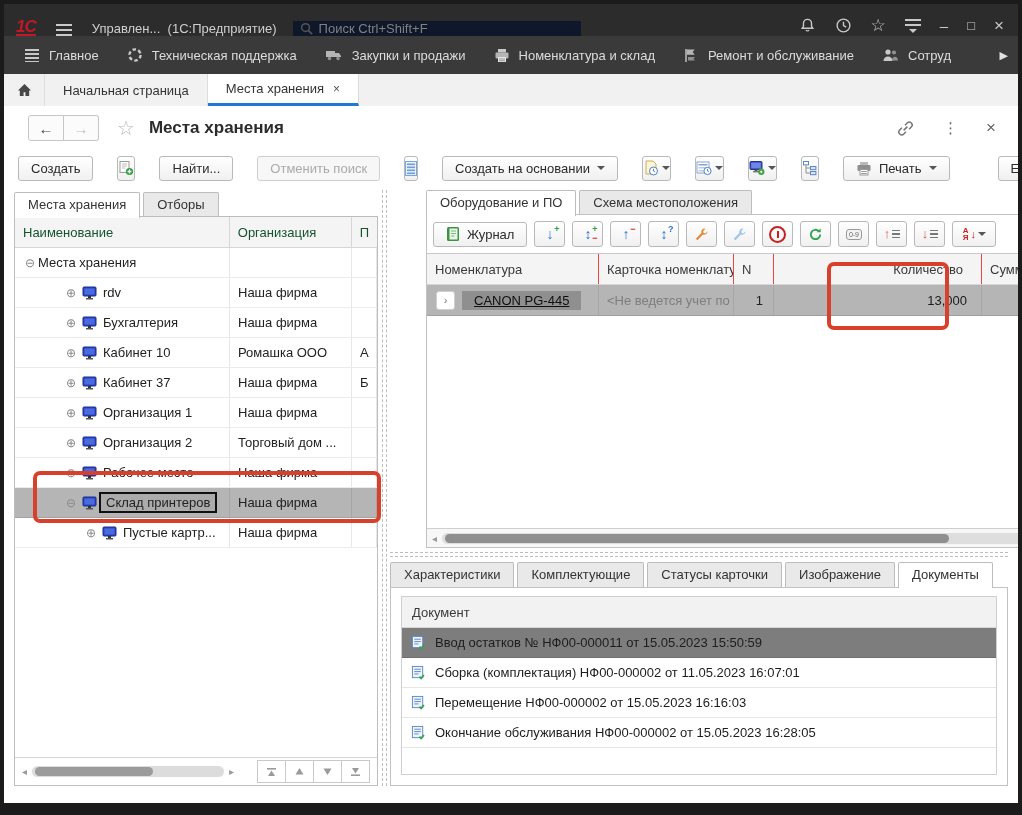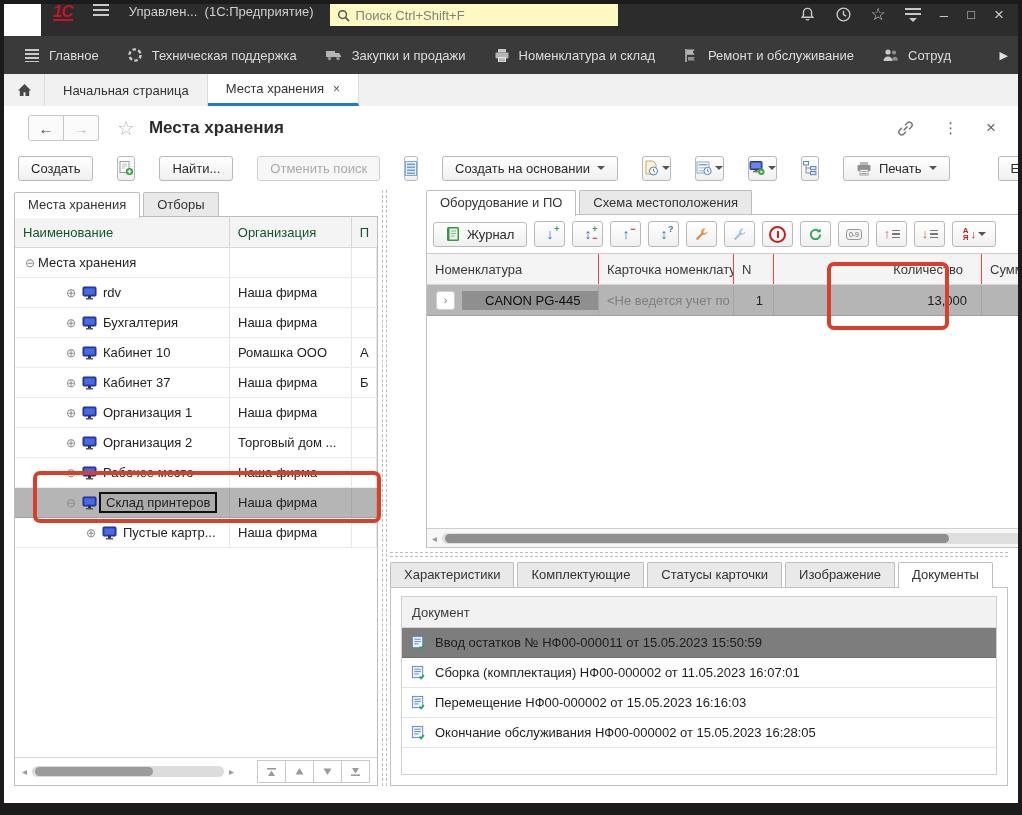--- a/index.html
+++ b/index.html
@@ -1,26 +1,26 @@
 <!DOCTYPE html>
 <html><head>
 <meta charset="utf-8">
 <style>
   html,body{margin:0;padding:0;background:#e8e8e8;}
   body{font-family:"Liberation Sans",sans-serif;font-size:13px;color:#222;}
   .frame{position:relative;width:1022px;height:815px;background:#1b1b1b;margin:0;box-sizing:border-box;}
   .win{position:absolute;left:4px;top:4px;width:1014px;height:799px;background:#fff;overflow:hidden;}
 
   
-  .titlebar{position:absolute;left:0;top:0;right:0;height:32px;background:#2c2c2c;display:flex;align-items:flex-start;color:#c9c9c9;margin-left:37px;}
+  .titlebar{position:absolute;left:0;top:0;right:0;height:32px;background:#2c2c2c;display:flex;align-items:flex-end;color:#c9c9c9;}
   .logo{margin-left:12px;color:#c01827;font-weight:bold;font-style:italic;font-size:17px;letter-spacing:-1px;border-bottom:2px solid #c01827;line-height:15px;}
   .burger{margin-left:20px;display:inline-flex;flex-direction:column;gap:3px;cursor:pointer;}
   .burger i{display:block;width:16px;height:2px;background:#c9c9c9;}
   .tb-title{margin-left:20px;color:#cfcfcf;white-space:nowrap;}
-  .search{margin-left:16px;width:288px;height:22px;background:#fef9c3;display:flex;align-items:center;gap:6px;padding:0 7px;box-sizing:border-box;}
+  .search{margin-left:16px;width:288px;height:15px;background:#0f172a;display:flex;align-items:center;gap:6px;padding:0 7px;box-sizing:border-box;}
   .search .ph{color:#818181;}
   .tb-right{margin-left:auto;display:flex;align-items:center;gap:19px;margin-right:14px;}
   .glyph{color:#c9c9c9;}
   .svc{display:inline-flex;flex-direction:column;align-items:center;gap:2px;}
   .svc i{display:block;width:16px;height:2px;background:#c9c9c9;margin-bottom:1px;}
   .svc .caret{border-top-color:#c9c9c9;}
 
   
   .menubar{position:absolute;left:0;top:32px;right:0;height:38px;background:#3a3a3a;display:flex;align-items:center;gap:28px;padding-left:20px;color:#dcdcdc;}
   .mitem{display:inline-flex;align-items:center;gap:9px;white-space:nowrap;cursor:pointer;}
@@ -108,21 +108,21 @@
   .etablewrap{position:absolute;left:0;top:38px;right:0;bottom:0;border-top:1px solid #c9c9c9;}
   .etable{position:absolute;left:0;top:0;right:16px;bottom:18px;overflow:hidden;}
   .ehead{display:flex;height:30px;background:#f4f4f4;border-bottom:1px solid #d6d6d6;}
   .eh{display:flex;align-items:center;padding:0 8px;border-right:1px solid #ef4444;box-sizing:border-box;color:#3a3a3a;white-space:nowrap;overflow:hidden;}
   .e1{width:172px;}.e2{width:135px;}.e3{width:40px;}.e4{width:208px;}.e5{flex:1;border-right:none;}
   .eh.e4{justify-content:flex-end;padding-right:18px;}
   .erow{display:flex;height:30px;background:#b5b5b5;border-bottom:1px solid #9f9f9f;}
   .ed{display:flex;align-items:center;border-right:1px solid #a6a6a6;box-sizing:border-box;overflow:hidden;white-space:nowrap;}
   .ed.e5{border-right:none;}
   .rowexp{width:17px;height:17px;border:1px solid #cfcfcf;border-radius:3px;background:#fff;color:#7a7a7a;display:grid;place-items:center;font-size:11px;margin:0 7px 0 9px;flex:none;cursor:pointer;}
-  .hl{background:#8f8f8f;padding:2px 23px;color:#0f0f0f;}
+  .hl{background:#8f8f8f;padding:2px 12px;color:#0f0f0f;text-decoration:underline;}
   .cardtxt{color:#7e7e7e;padding-left:8px;}
   .ed.e3{justify-content:flex-end;padding-right:10px;}
   .ed.e4{justify-content:flex-end;padding-right:14px;color:#1b1b1b;}
   .vscrollstrip{position:absolute;top:0;right:0;width:16px;bottom:18px;border-left:1px solid #cfcfcf;background:#fbfbfb;}
   .ehscroll{position:absolute;left:0;right:0;bottom:0;height:18px;border-top:1px solid #cfcfcf;background:#f7f7f7;display:flex;align-items:center;gap:5px;padding:0 5px;}
   .etrack{flex:1;height:11px;background:#dedede;border-radius:6px;position:relative;}
   .ethumb{position:absolute;left:3px;top:1px;width:86%;height:9px;background:#8f8f8f;border-radius:5px;}
 
   
   .rpbot{position:absolute;left:386px;top:556px;width:618px;height:226px;}

